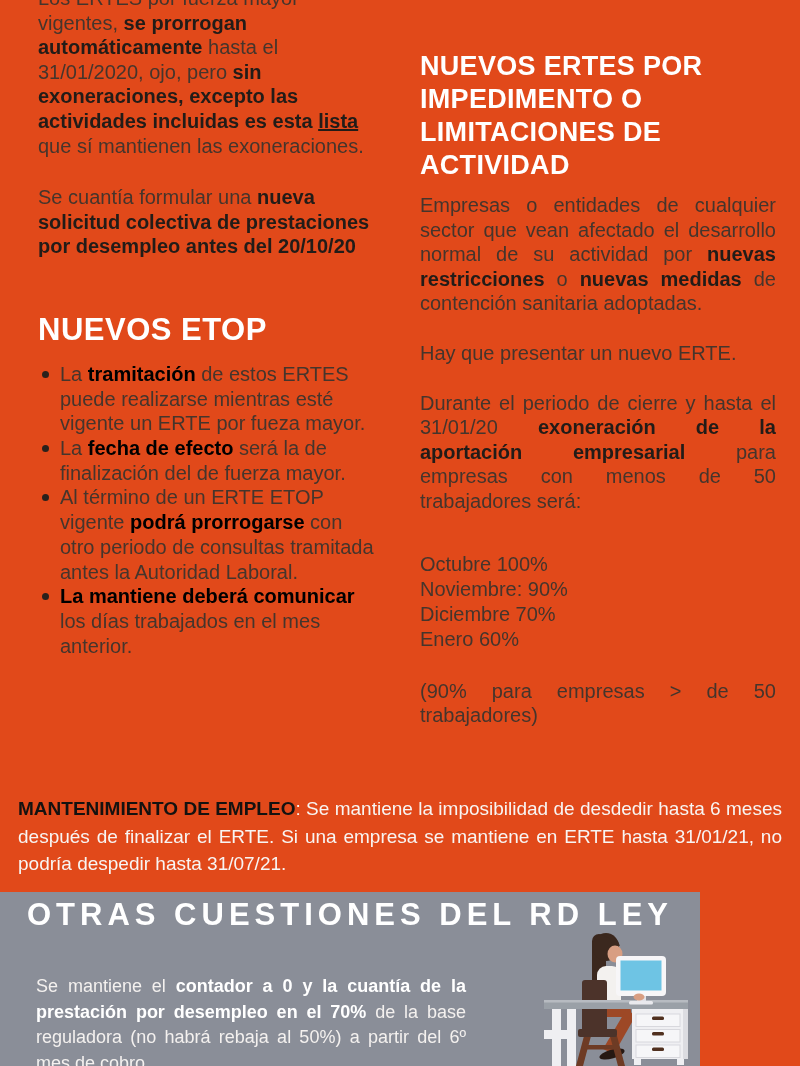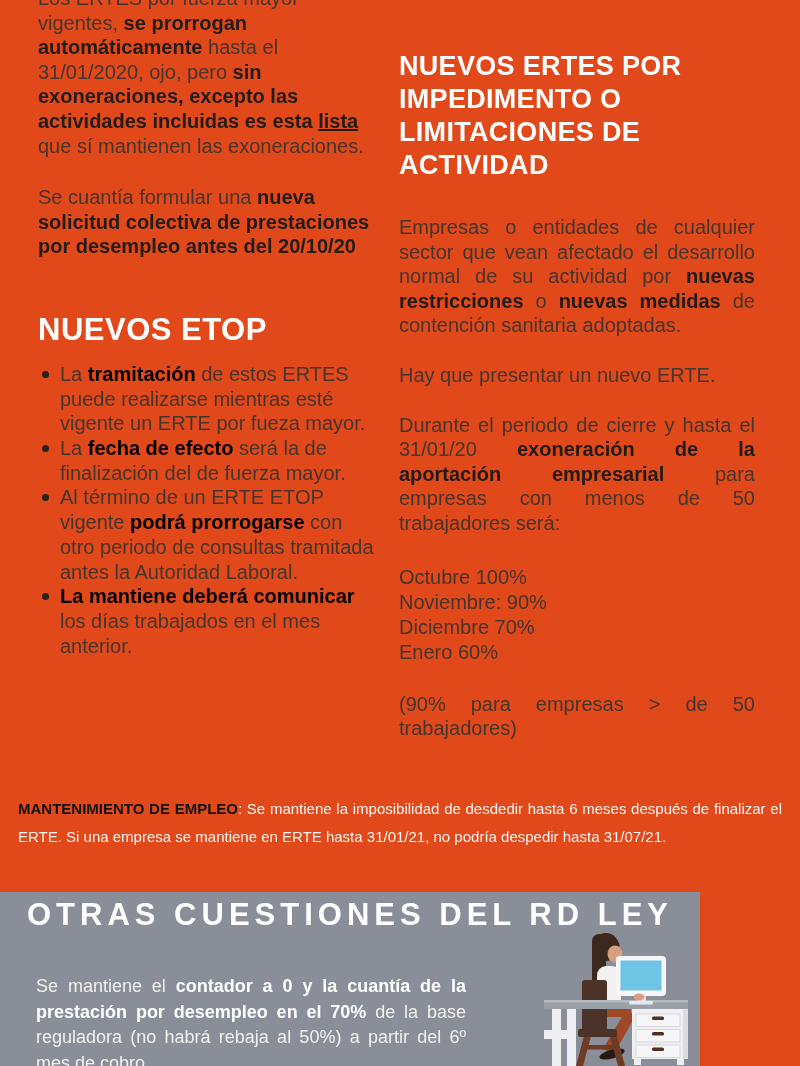--- a/index.html
+++ b/index.html
@@ -21,35 +21,35 @@
     font-weight:800;letter-spacing:.5px;
   }
   ul.bullets{margin:13px 0 0 0;padding:0 0 0 22px;list-style:none;}
   ul.bullets li{position:relative;color:#45352C;font-size:20px;line-height:24.7px;}
   ul.bullets li::before{
     content:"";position:absolute;left:-18px;top:9px;width:7px;height:7px;
     border-radius:50%;background:#2A211C;
   }
   ul.bullets li .b{font-weight:700;color:#000000;}
   
-  .right-col{position:absolute;left:399px;top:50px;width:356px;}
+  .right-col{position:absolute;left:420px;top:50px;width:356px;}
   .right-heading{
     margin:0;color:#FFFFFF;font-size:27px;line-height:33px;
     font-weight:800;letter-spacing:.3px;
   }
   .right-col p{text-align:justify;}
-  .right-col .rp1{margin-top:33px;}
+  .right-col .rp1{margin-top:11px;}
   .right-col .rp2{margin-top:25px;}
   .right-col .rp3{margin-top:25px;}
-  .right-col .schedule{margin-top:29px;white-space:pre-line;text-align:left;line-height:25px;}
+  .right-col .schedule{margin-top:38px;white-space:pre-line;text-align:left;line-height:25px;}
   .right-col .rp5{margin-top:27px;}
   
   .employment{
     position:absolute;left:18px;top:795px;width:764px;margin:0;
-    color:#F8F5F3;font-size:15px;line-height:27.5px;text-align:justify;
+    color:#F8F5F3;font-size:19px;line-height:27.5px;text-align:justify;
   }
   .employment .b{font-weight:700;color:#141210;}
   
   .footer{
     position:absolute;left:0;top:892px;width:700px;height:174px;
     background:#8A8E98;
   }
   .footer-title{
     margin:5px 0 0 0;text-align:center;color:#FFFFFF;
     font-size:31px;line-height:36px;font-weight:800;letter-spacing:5px;

